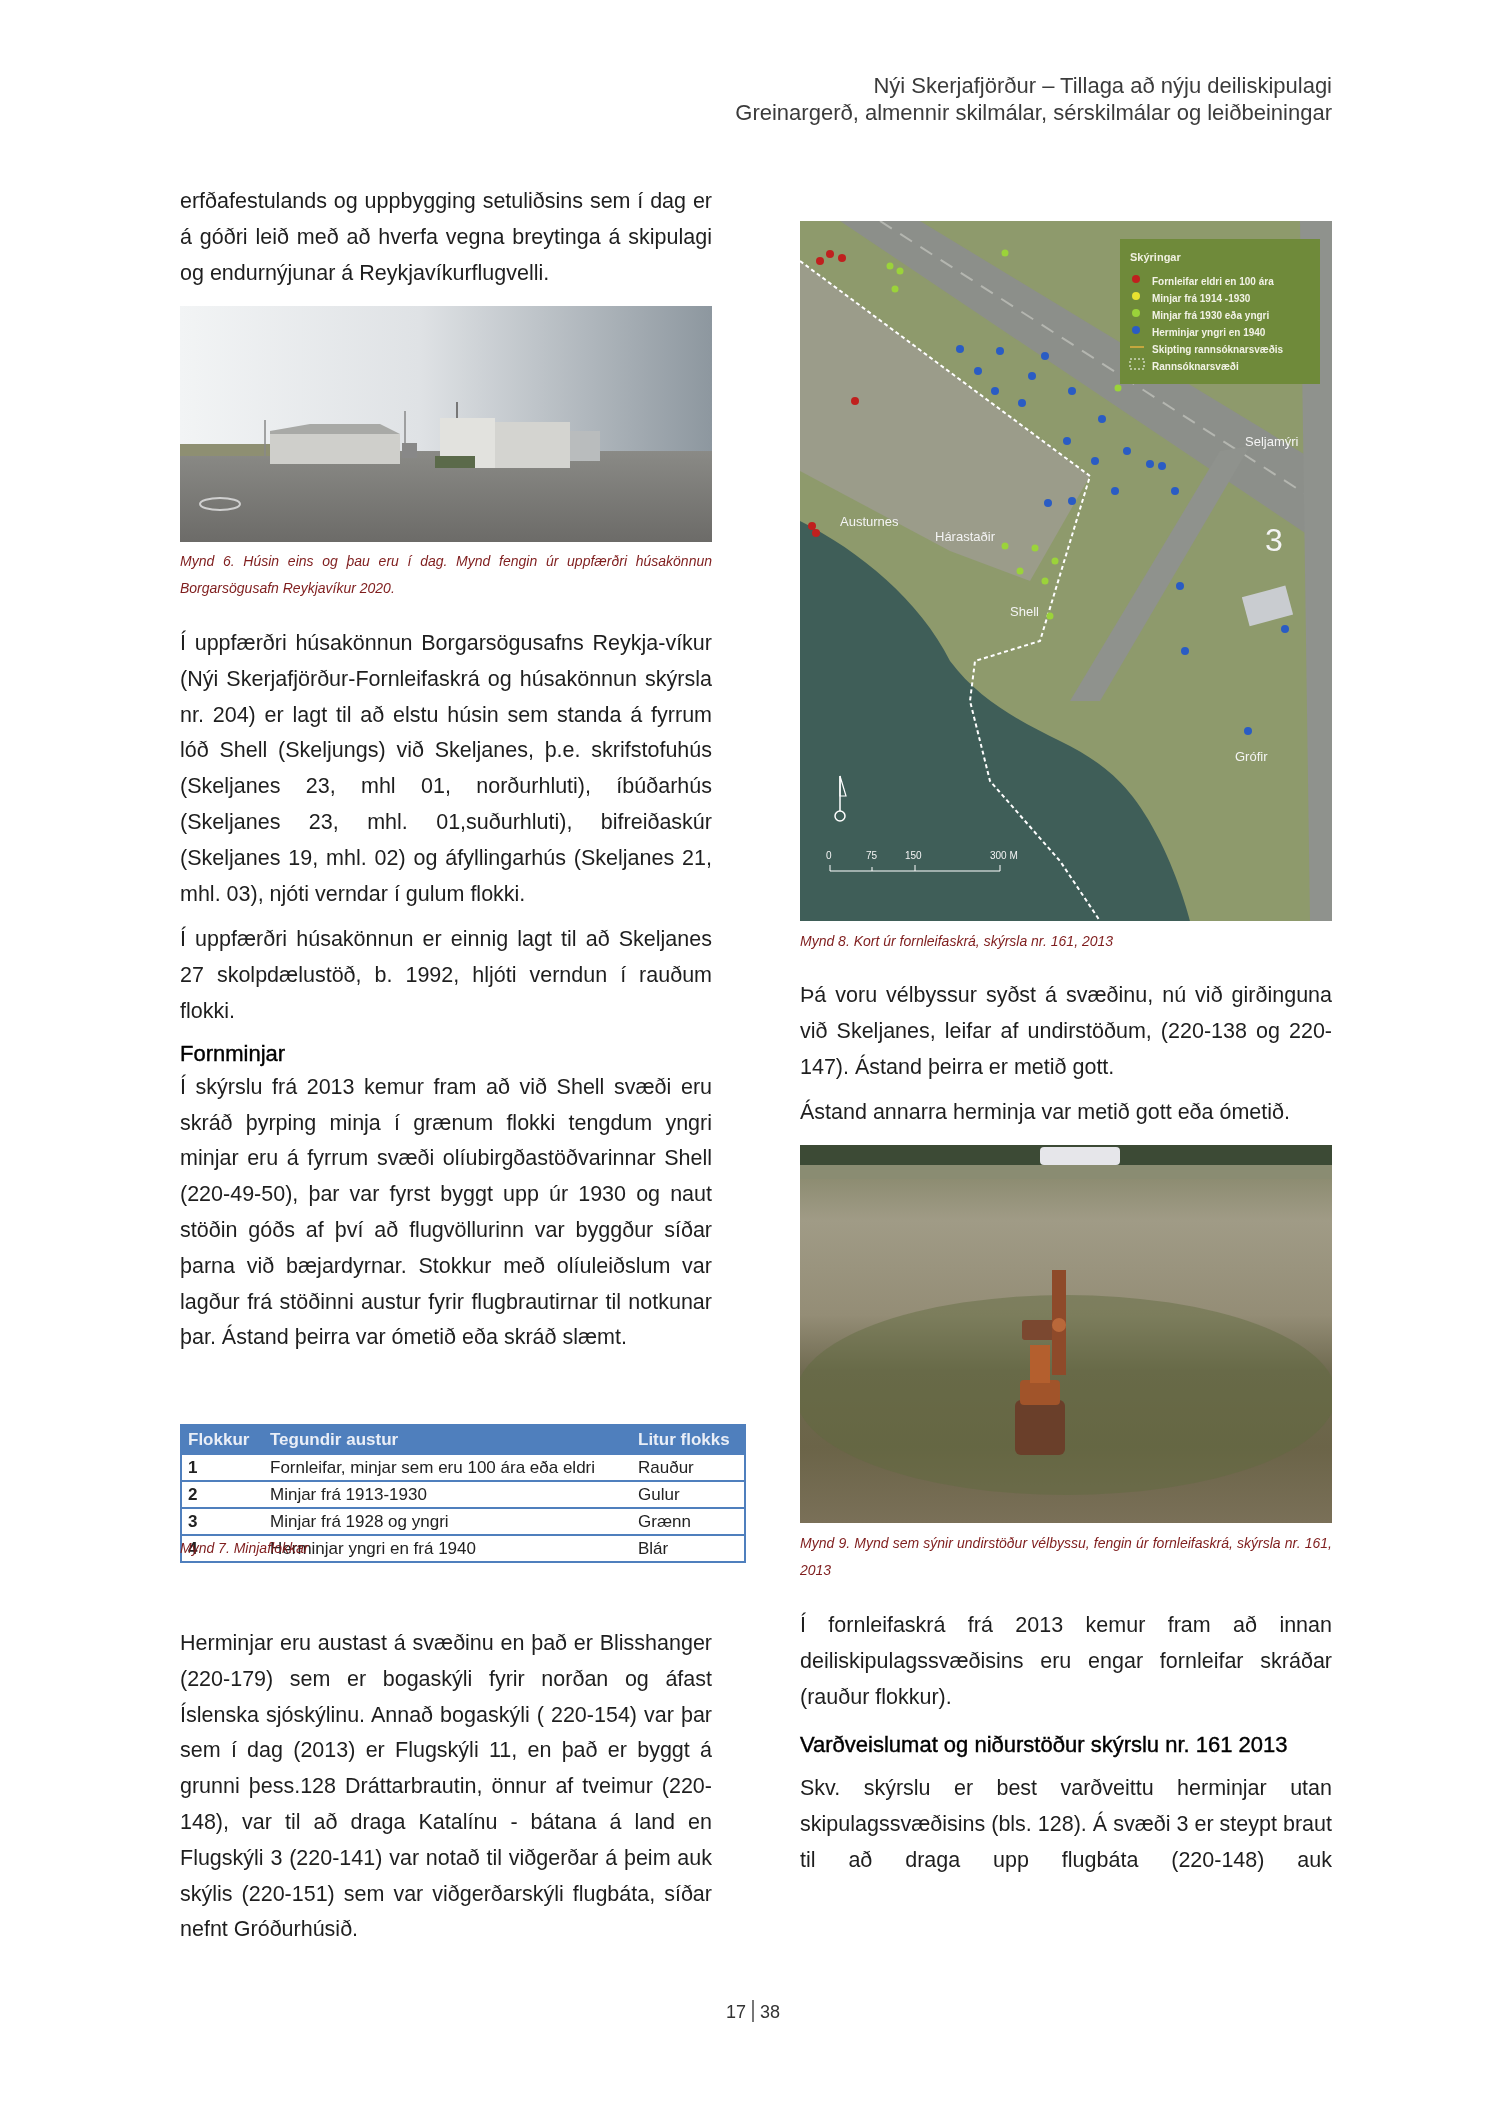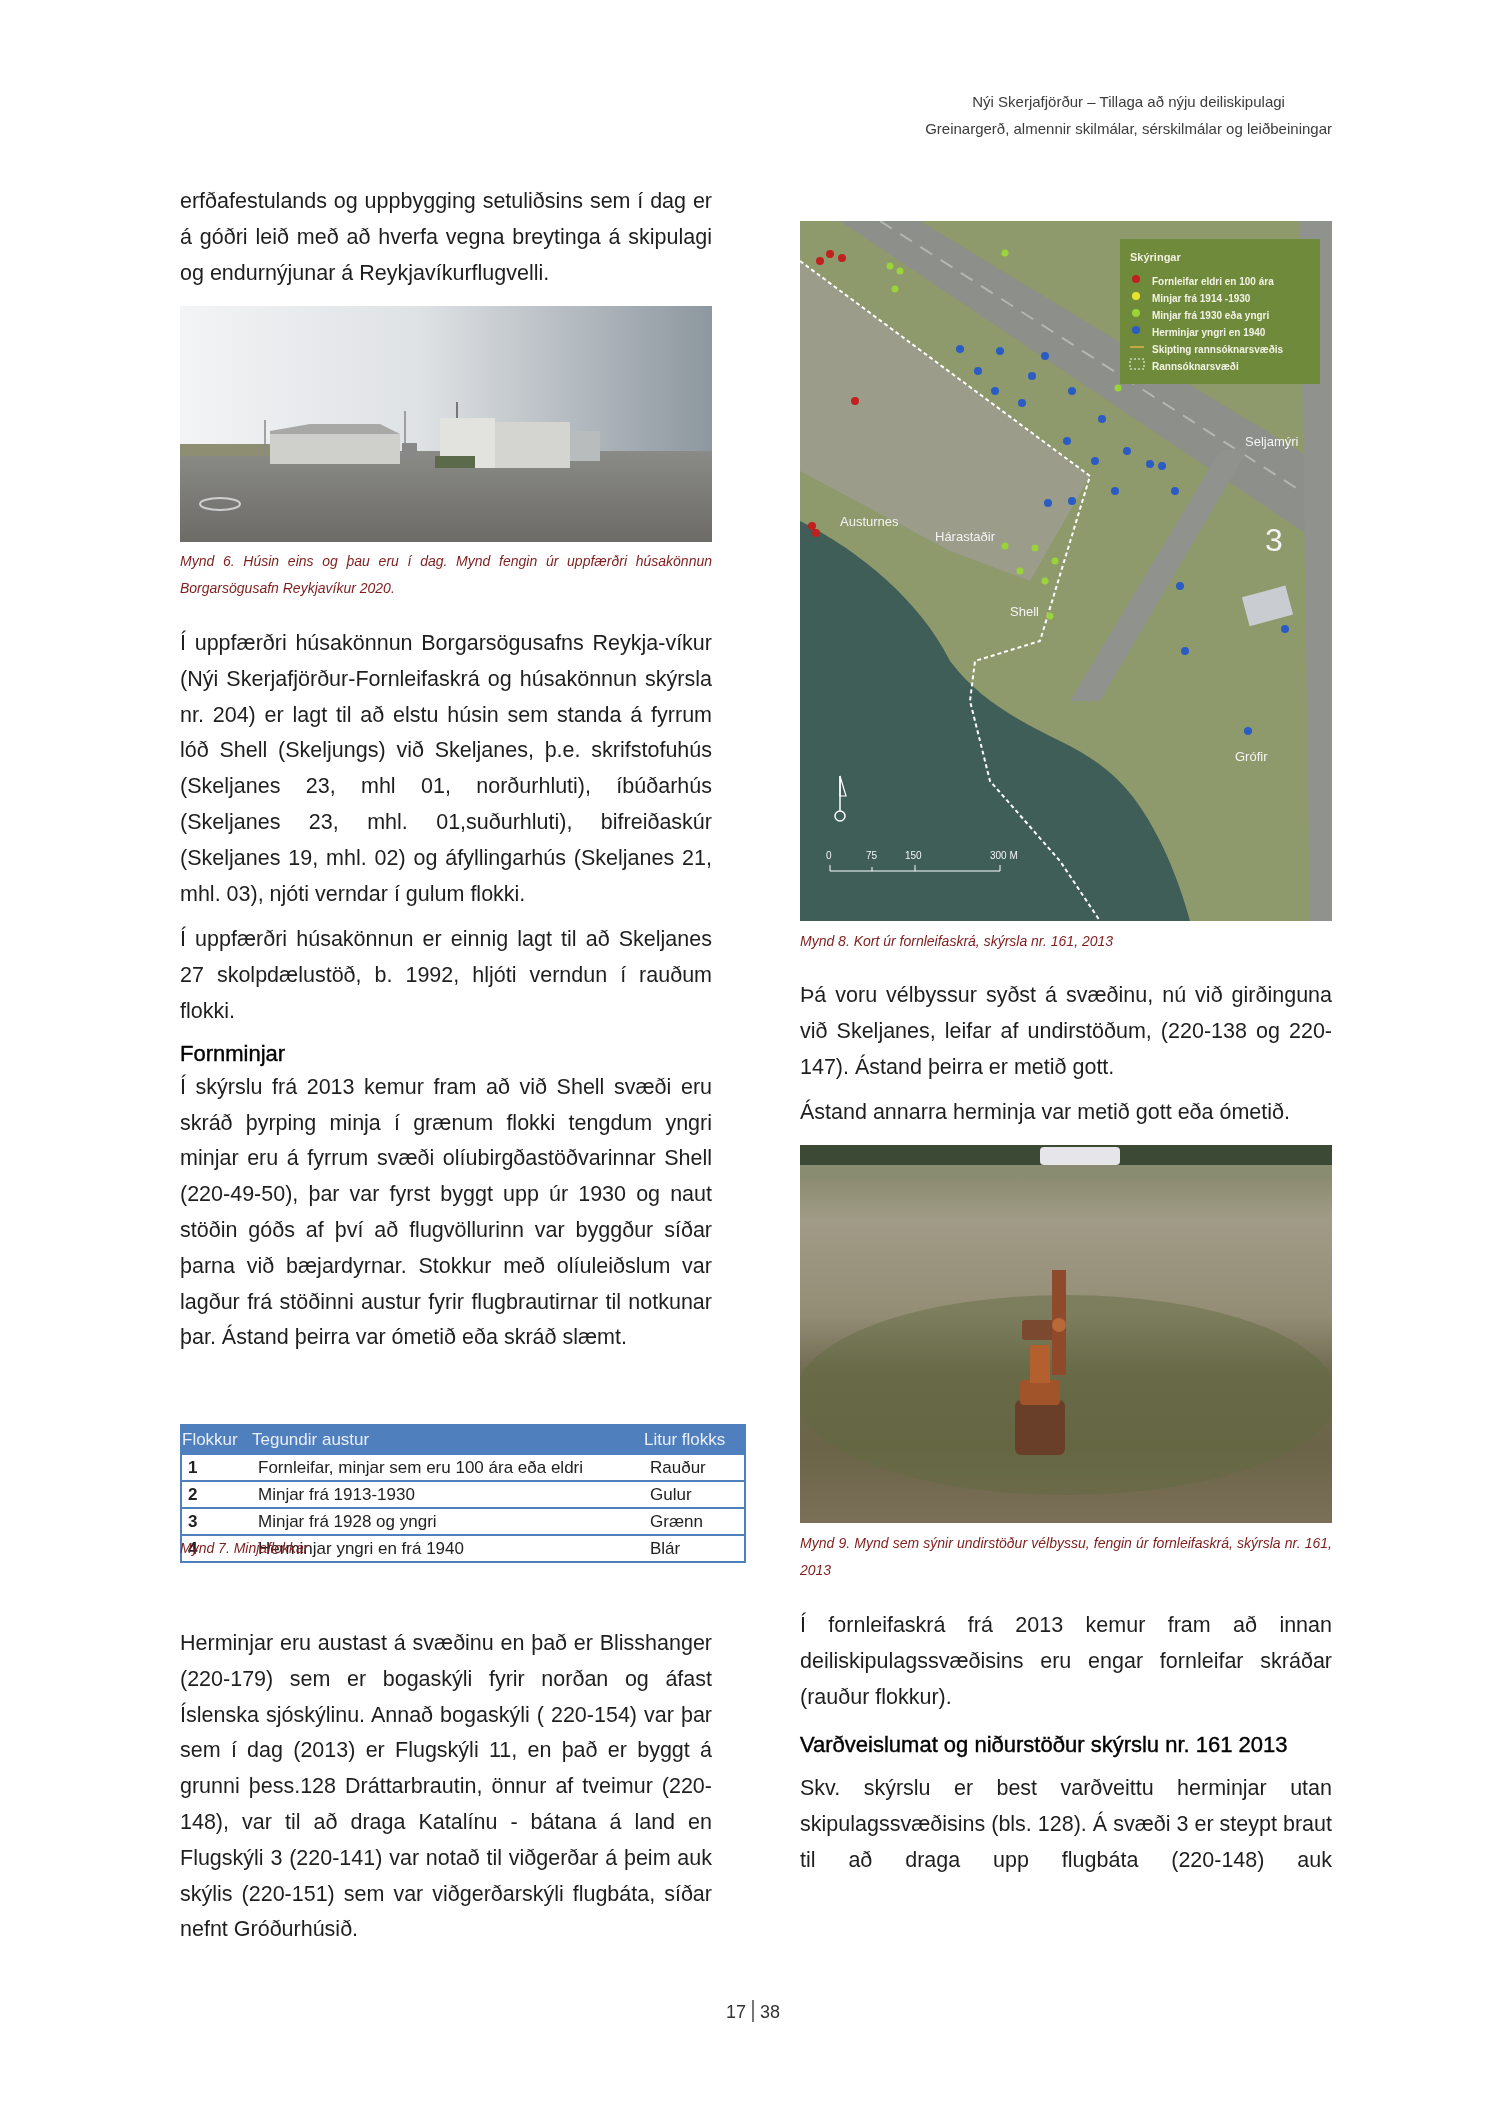--- a/index.html
+++ b/index.html
@@ -1,32 +1,32 @@
 <!DOCTYPE html>
 <html><head>
 <meta charset="utf-8">
 <style>
   html, body { margin:0; padding:0; background:#ffffff; }
   body { width:1500px; height:2122px; position:relative; overflow:hidden;
          font-family:"Liberation Sans", "DejaVu Sans", sans-serif; color:#1e1e1e; }
-  .header { position:absolute; right:168px; top:88px; text-align:center;
-            font-size:15px; line-height:27px; color:#3b3b3b; }
+  .header { position:absolute; right:168px; top:72px; text-align:right;
+            font-size:22px; line-height:27px; color:#3b3b3b; }
   .col { position:absolute; }
   .col-left { left:180px; width:532px; }
   .col-right { left:800px; width:532px; }
   p.body { margin:0; font-size:21.5px; line-height:35.8px; text-align:justify; color:#1e1e1e; }
   p.body.last-left { text-align-last:left; }
   .caption { font-style:italic; font-size:14px; line-height:27px; color:#7f1d1d; margin:0; }
   h3.heading { margin:0; font-size:22px; font-weight:normal; line-height:32px; color:#000;
                -webkit-text-stroke:0.4px #000; }
   .photo { position:absolute; overflow:hidden; }
   .page-num { position:absolute; left:726px; top:2000px; font-size:18px; color:#333; }
   .page-num .sep { display:inline-block; width:2px; height:22px; background:#777; margin:0 6px; vertical-align:-4px; }
   table.minja { border-collapse:collapse; width:566px; font-size:17px; }
-  table.minja th { background:#4f7fbd; color:#e9eef7; font-weight:normal; text-align:left; padding:2px 0; height:23px; }
+  table.minja th { background:#4f7fbd; color:#e9eef7; font-weight:bold; text-align:left; padding:2px 6px; height:23px; }
   table.minja td { padding:1px 6px; height:23px; border-top:2px solid #4f7fbd; color:#222; }
   table.minja { border:2px solid #4f7fbd; }
   table.minja td.num { font-weight:bold; }
 </style>
 </head>
 <body>
 
 <div class="header">
   <div>Nýi Skerjafjörður – Tillaga að nýju deiliskipulagi</div>
   <div>Greinargerð, almennir skilmálar, sérskilmálar og leiðbeiningar</div>

